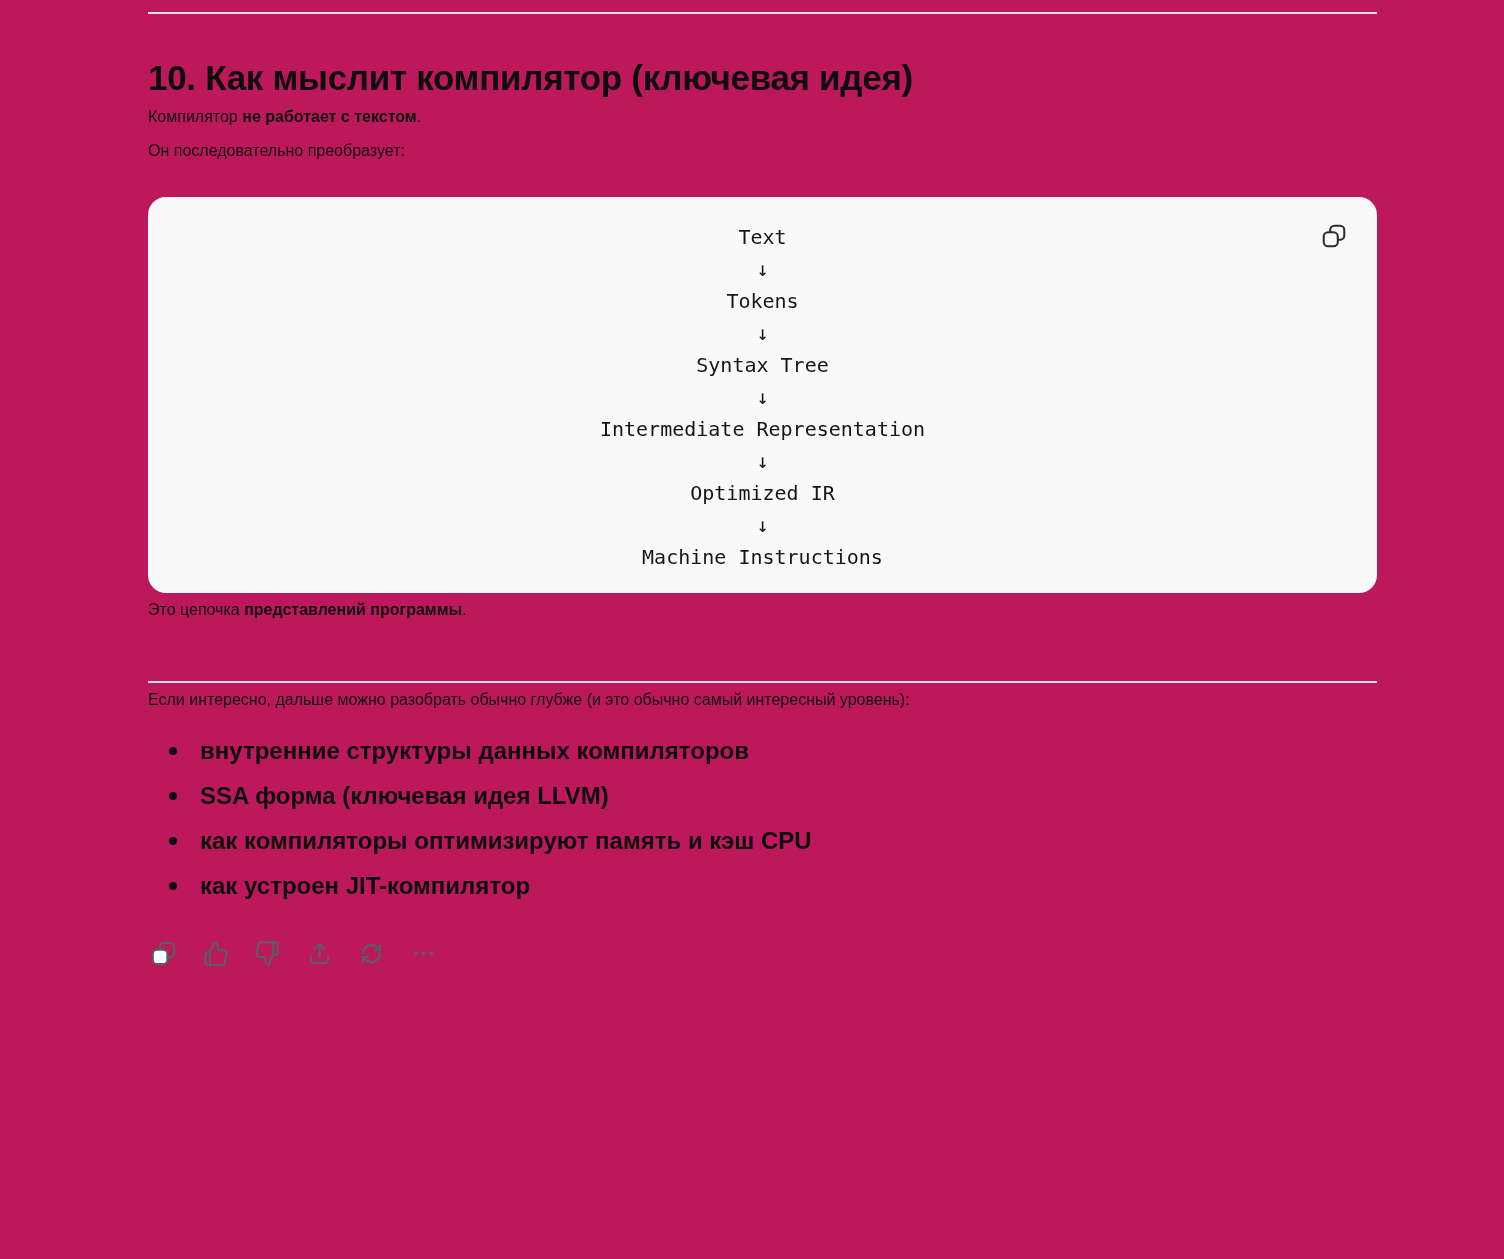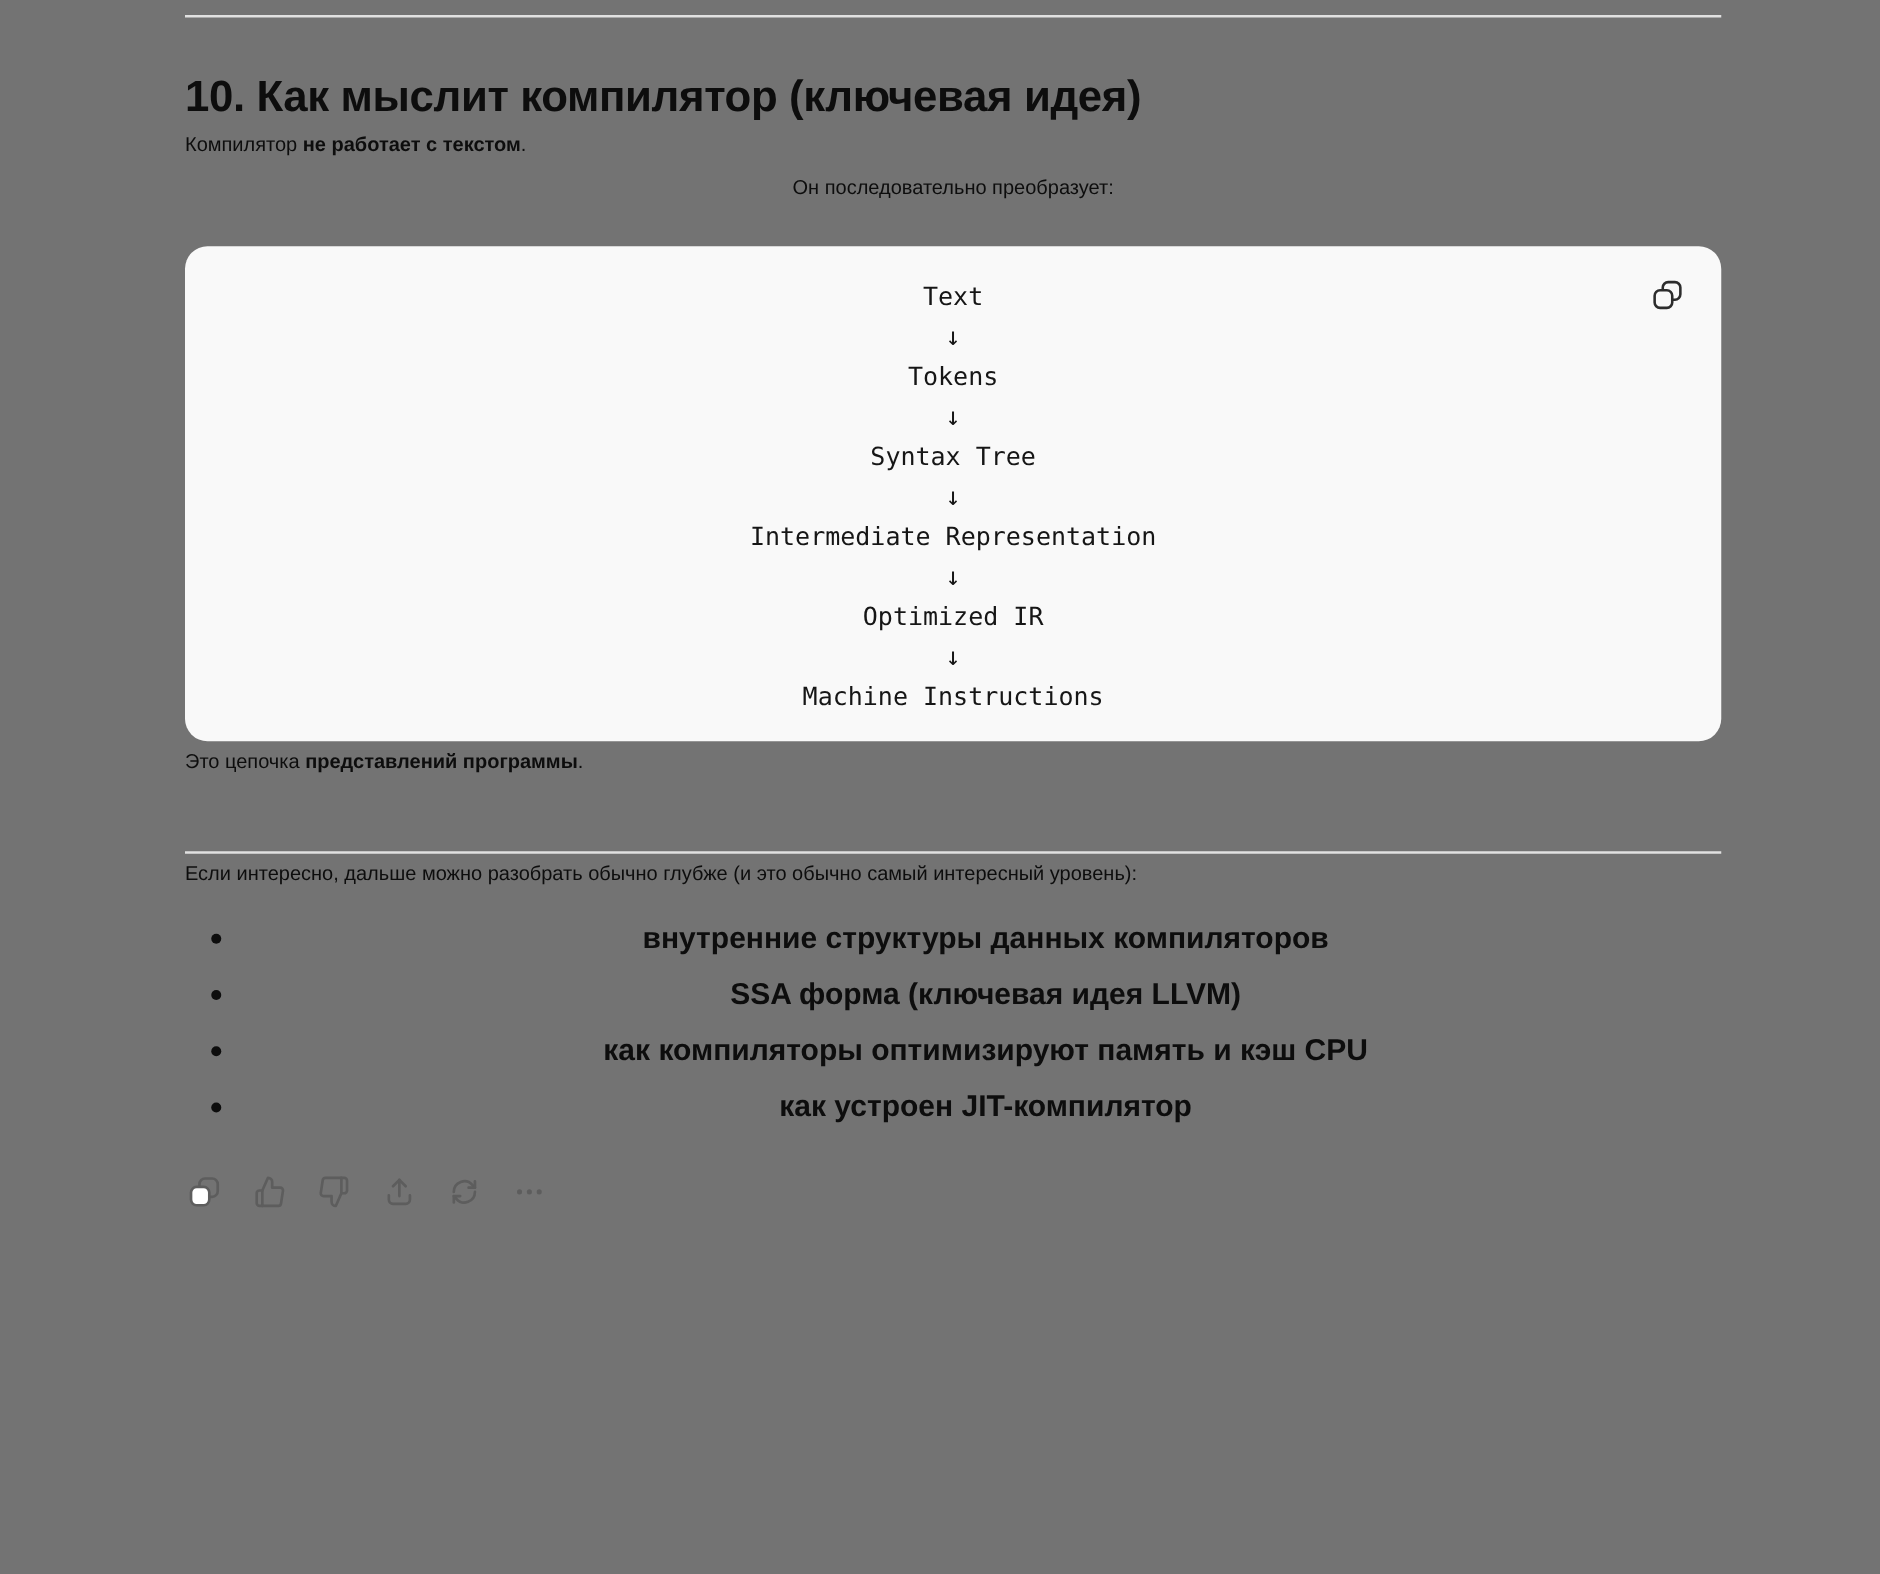--- a/index.html
+++ b/index.html
@@ -7,21 +7,21 @@
     margin: 0;
     padding: 0;
     background: #ffffff;
     font-family: "Liberation Sans", "DejaVu Sans", sans-serif;
     color: #0d0d0d;
   }
   .page {
     position: relative;
     width: 1504px;
     height: 1259px;
-    background: #737373;
+    background: #be185d;
     overflow: hidden;
   }
   .content {
     position: absolute;
     left: 148px;
     top: 0;
     width: 1229px;
   }
   hr.divider {
     margin: 0;
@@ -38,21 +38,21 @@
     letter-spacing: -0.3px;
   }
   p.para {
     margin: 0;
     font-size: 16px;
     line-height: 34px;
     font-weight: 400;
   }
   p.para b { font-weight: 700; }
   .p1 { margin-top: 26px; }
-  .p2 { margin-top: 35px; text-align: center; }
+  .p2 { margin-top: 35px; }
   .p3 { margin-top: 16px; }
   .p4 { margin-top: 47px; }
   .p5 { margin-top: 8px; }
   .code-block {
     position: relative;
     margin-top: 29px;
     background: #f9f9f9;
     border-radius: 18px;
     padding: 24px 32px 20px 32px;
   }
@@ -86,21 +86,20 @@
     padding: 0;
     list-style: none;
   }
   ul.bullets li {
     position: relative;
     padding-left: 52px;
     margin-bottom: 11px;
     font-size: 24px;
     line-height: 34px;
     font-weight: 700;
-    text-align: center;
   }
   ul.bullets li::before {
     content: "";
     position: absolute;
     left: 21px;
     top: 13px;
     width: 8px;
     height: 8px;
     border-radius: 50%;
     background: #0d0d0d;

